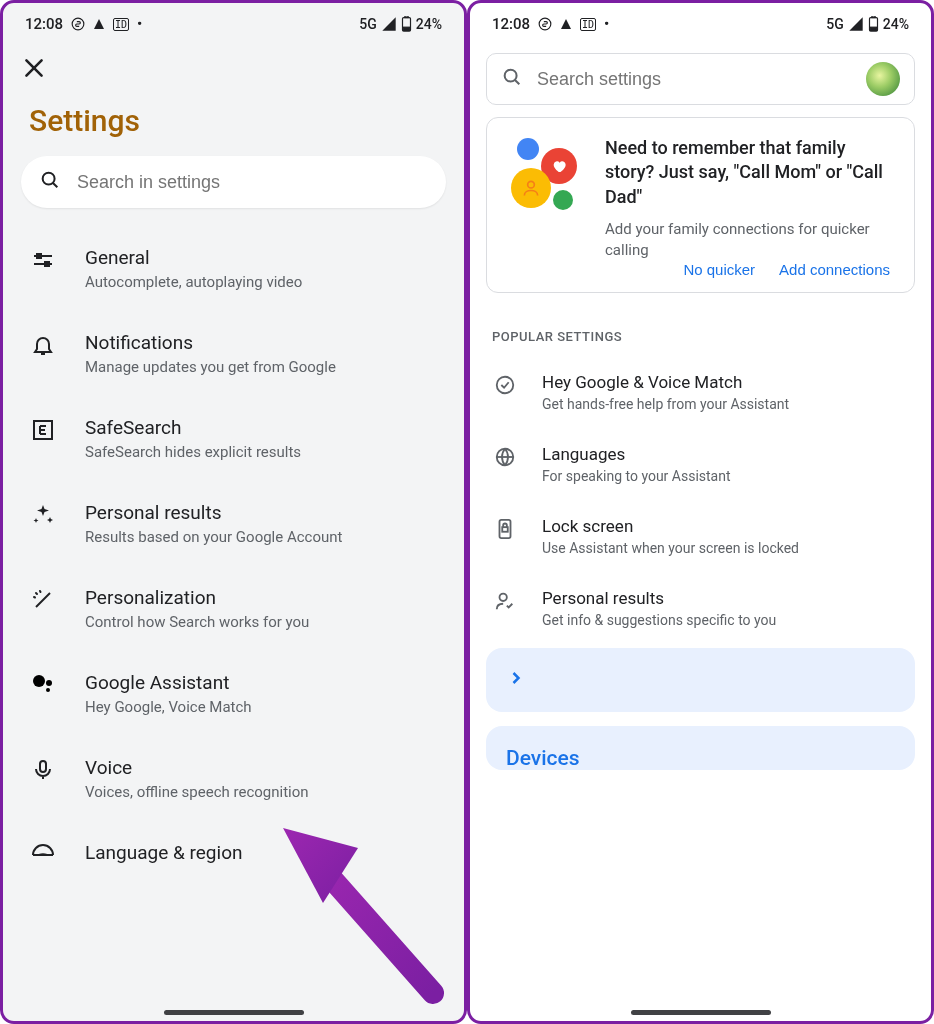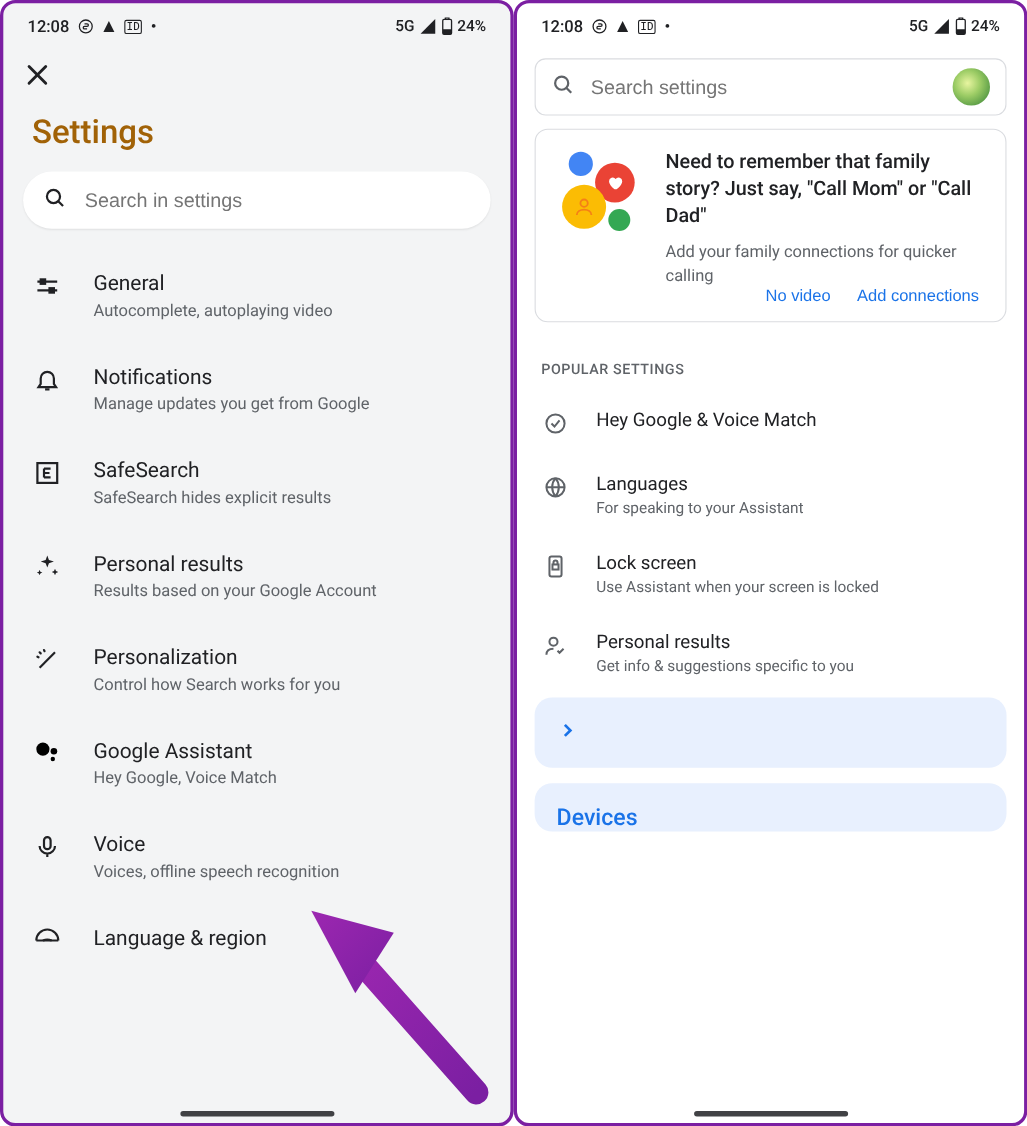--- a/index.html
+++ b/index.html
@@ -302,37 +302,38 @@
               </svg>
             </div>
           <div class="c4"></div>
         </div>
         <div class="ct">
           <h3>Need to remember that family story? Just say, "Call Mom" or "Call Dad"</h3>
           <p>Add your family connections for quicker calling</p>
         </div>
       </div>
       <div class="card-actions">
-        <button class="tbtn">No video</button>
+        <button class="tbtn">No quicker</button>
         <button class="tbtn">Add connections</button>
       </div>
     </div>
 
     <div class="sec-label">POPULAR SETTINGS</div>
 
     <div class="plist">
       <div class="pitem">
         <div class="picon">
             <svg width="22" height="22" viewBox="0 0 24 24" fill="none" stroke="currentColor" stroke-width="2">
               <circle cx="12" cy="12" r="9"></circle>
               <path d="M8 12l3 3 5-6"></path>
             </svg>
           </div>
         <div class="pt">
             <div class="ti">Hey Google &amp; Voice Match</div>
+            <div class="su">Get hands-free help from your Assistant</div>
           </div>
       </div>
       <div class="pitem">
         <div class="picon">
             <svg width="22" height="22" viewBox="0 0 24 24" fill="none" stroke="currentColor" stroke-width="2">
               <circle cx="12" cy="12" r="9"></circle>
               <line x1="3" y1="12" x2="21" y2="12"></line>
               <path d="M12 3a14 14 0 010 18M12 3a14 14 0 000 18"></path>
             </svg>
           </div>

